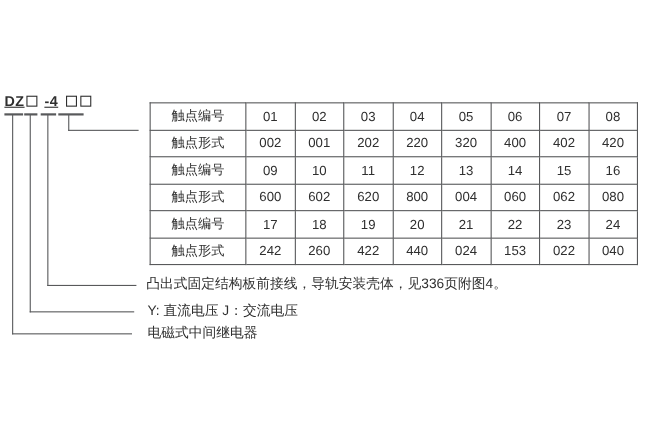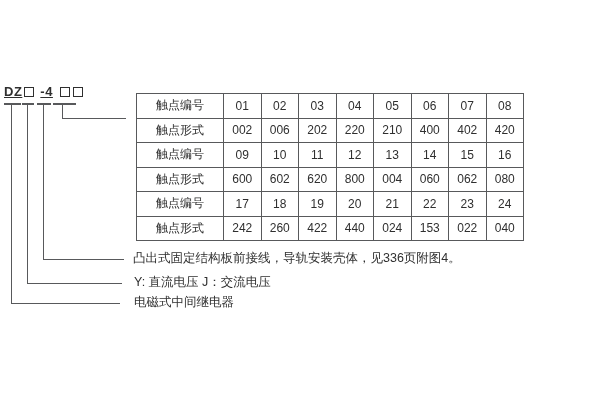--- a/index.html
+++ b/index.html
@@ -41,21 +41,21 @@
     border-bottom:1.5px solid #58595b;
   }
   .conn1{left:11px;top:104px;width:108px;height:199px;}
   .conn2{left:27px;top:104px;width:94px;height:179px;}
   .conn3{left:43px;top:104px;width:80px;height:155px;}
   .conn4{left:62px;top:104px;width:63px;height:14px;}
   
   .ctable{
     position:absolute;left:136px;top:93px;
     border-collapse:collapse;table-layout:fixed;
-    width:388px;
+    width:444px;
   }
   .ctable td{
     border:1.5px solid #58595b;
     text-align:center;vertical-align:middle;
     height:23.5px;padding:0;
     font-size:12px;color:#2f2f2f;
   }
   .ctable td.label-cell{font-size:12px;}
   
   .note{
@@ -110,24 +110,24 @@
           <td>03</td>
           <td>04</td>
           <td>05</td>
           <td>06</td>
           <td>07</td>
           <td>08</td>
         </tr>
         <tr>
           <td class="label-cell">触点形式</td>
           <td>002</td>
-          <td>006</td>
+          <td>001</td>
           <td>202</td>
           <td>220</td>
-          <td>210</td>
+          <td>320</td>
           <td>400</td>
           <td>402</td>
           <td>420</td>
         </tr>
         <tr>
           <td class="label-cell">触点编号</td>
           <td>09</td>
           <td>10</td>
           <td>11</td>
           <td>12</td>

